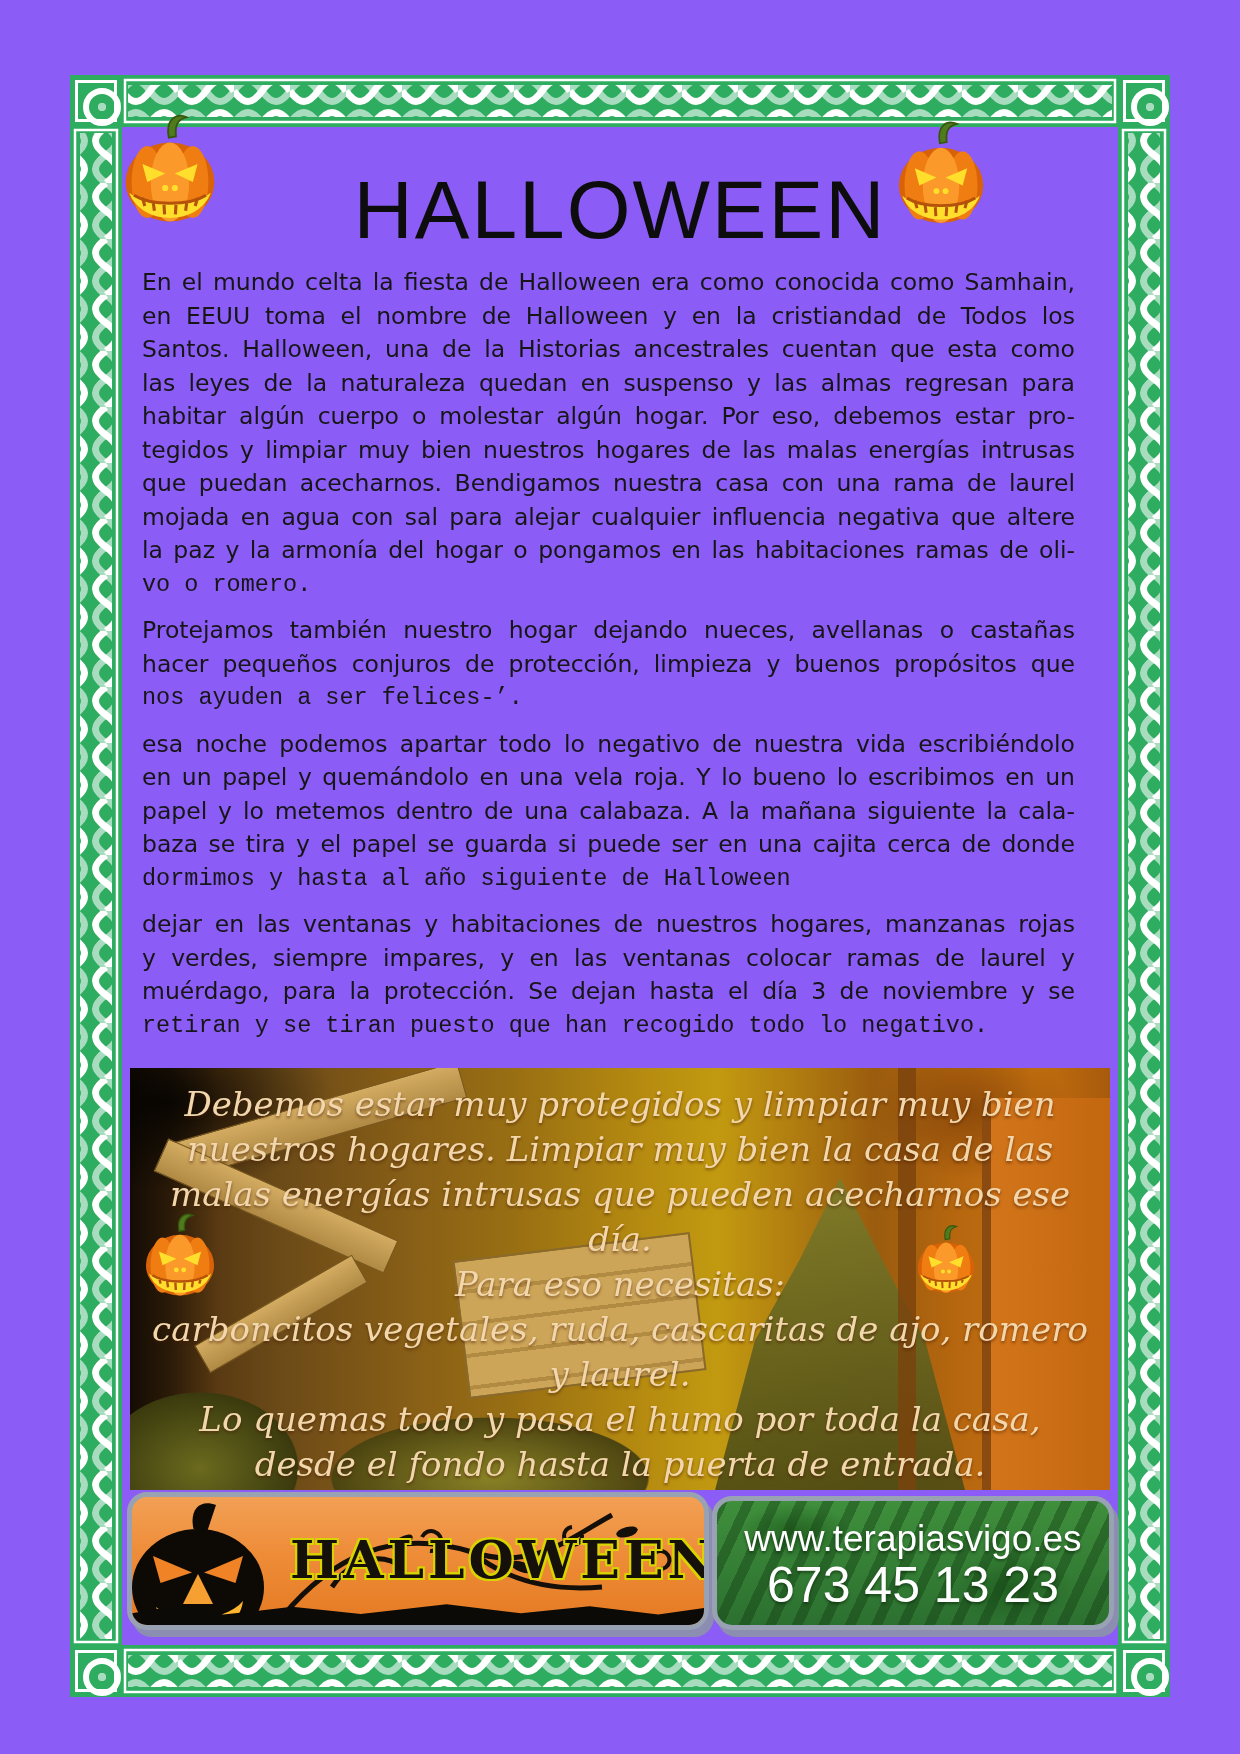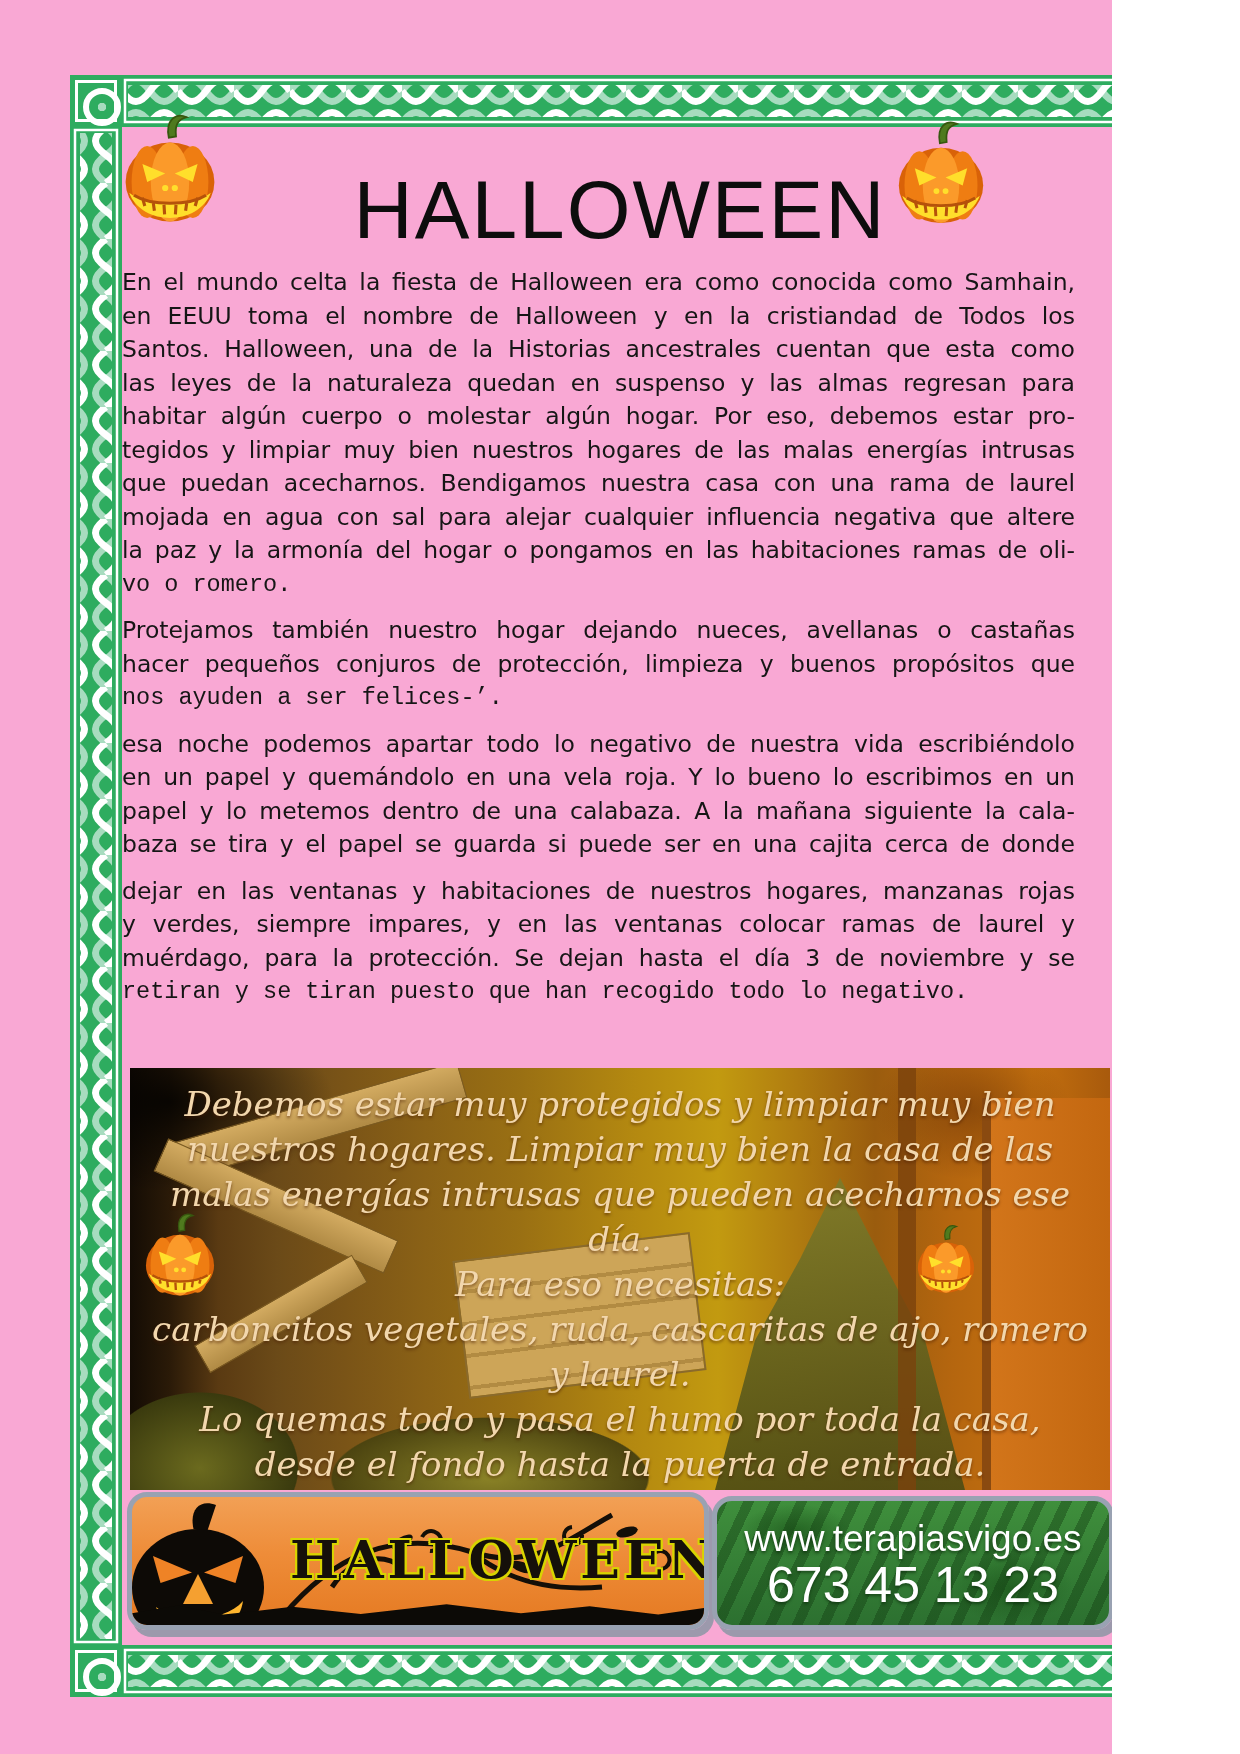--- a/index.html
+++ b/index.html
@@ -1,16 +1,16 @@
 <!DOCTYPE html>
 <html><head>
 <meta charset="utf-8">
 <style>
   html,body{margin:0;padding:0;background:#ffffff;}
-  #canvas{position:relative;width:1112px;height:1754px;background:#f9a8d4;overflow:hidden;
+  #canvas{position:relative;width:1240px;height:1754px;background:#8b5cf6;overflow:hidden;
           font-family:"DejaVu Sans",sans-serif;}
 
   
   .frame{position:absolute;left:70px;top:75px;width:1100px;height:1622px;}
   .corner{position:absolute;width:52px;height:52px;background:#2eac5f;}
   .corner::before{content:'';position:absolute;inset:5px;border:3px solid #ffffff;}
   .corner::after{content:'';position:absolute;left:13px;top:13px;width:26px;height:26px;
      border-radius:50%;border:6px solid #ffffff;
      background:radial-gradient(circle,#a7dcbf 0 4px,transparent 4.5px);}
   .band{position:absolute;display:block;}
@@ -18,21 +18,21 @@
 
   
   .title{position:absolute;left:130px;top:108px;width:980px;text-align:center;
      font-family:"Liberation Sans",sans-serif;font-size:82px;letter-spacing:2px;
      color:#0d0d0d;font-weight:400;}
 
   
   .bodytext{position:absolute;left:122px;top:266px;width:953px;color:#161616;
      font-size:23.5px;line-height:33.5px;}
   .para{margin:0 0 13px 0;}
-  .tline{text-align:justify;text-align-last:justify;}
+  .tline{text-align:justify;text-align-last:justify;padding-left:20px;}
   .tline.last{text-align-last:left;font-family:Liberation Mono, monospace;}
 
   
   .pumpkin{position:absolute;}
 
   
   .poster{position:absolute;left:130px;top:1068px;width:980px;height:422px;overflow:hidden;
      background:
        radial-gradient(140px 100px at 86% 10%,rgba(60,20,0,.35),transparent 70%),
        radial-gradient(220px 120px at 4% 8%,rgba(0,0,0,.8),transparent 75%),
@@ -171,20 +171,21 @@
     <div class="para">
         <div class="tline">Protejamos también nuestro hogar dejando nueces, avellanas o castañas</div>
         <div class="tline">hacer pequeños conjuros de protección, limpieza y buenos propósitos que</div>
         <div class="tline last">nos ayuden a ser felices-’.</div>
       </div>
     <div class="para">
         <div class="tline">esa noche podemos apartar todo lo negativo de nuestra vida escribiéndolo</div>
         <div class="tline">en un papel y quemándolo en una vela roja. Y lo bueno lo escribimos en un</div>
         <div class="tline">papel y lo metemos dentro de una calabaza. A la mañana siguiente la cala-</div>
         <div class="tline">baza se tira y el papel se guarda si puede ser en una cajita cerca de donde</div>
+        <div class="tline last">dormimos y hasta al año siguiente de Halloween</div>
       </div>
     <div class="para">
         <div class="tline">dejar en las ventanas y habitaciones  de nuestros hogares, manzanas rojas</div>
         <div class="tline">y verdes, siempre impares, y en las ventanas colocar ramas de laurel y</div>
         <div class="tline">muérdago, para la protección. Se dejan hasta el día 3 de noviembre y se</div>
         <div class="tline last">retiran y se tiran puesto que han recogido todo lo negativo.</div>
       </div>
   </div>
 
   <div class="poster">

